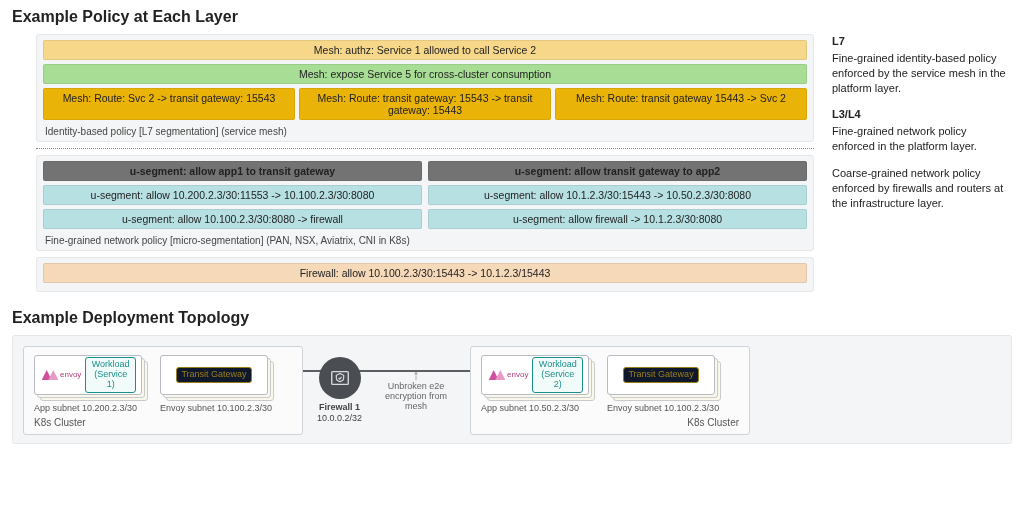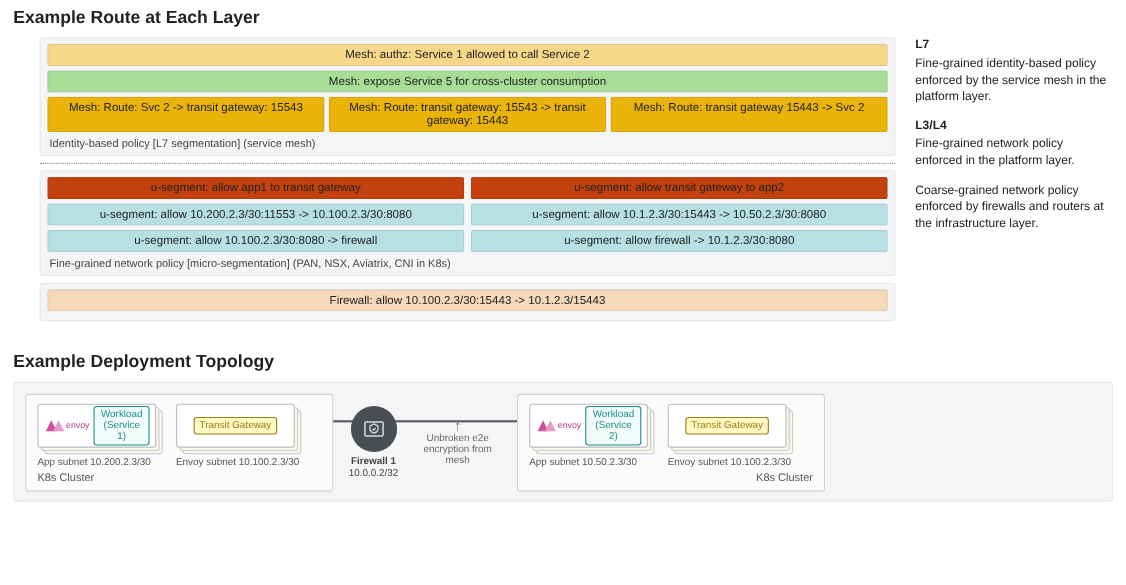--- a/index.html
+++ b/index.html
@@ -18,33 +18,33 @@
   .side-block { margin-bottom: 12px; }
   .side-block .side-title { font-weight: 700; margin-bottom: 2px; }
 
   .panel {
     background: #f4f5f6;
     border: 1px solid #e6e7e9;
     border-radius: 3px;
     padding: 5px 6px 4px 6px;
     margin-bottom: 6px;
   }
-  .panel:last-child { margin-bottom: 15px; }
+  .panel:last-child { margin-bottom: 3px; }
   .policy-line {
     text-align: center;
     padding: 3px 6px;
     border-radius: 2px;
     margin-bottom: 4px;
     font-size: 10.5px;
     border: 1px solid rgba(0,0,0,0.08);
   }
   .pl-yellow { background: #f7d88a; }
   .pl-green  { background: #a7dd95; }
   .pl-green2 { background: #eab308; }
-  .pl-blue   { background: #c2410c; }
+  .pl-blue   { background: #737373; font-weight: bold; }
   .pl-cyan   { background: #b7e0e3; }
   .pl-orange { background: #f6d9b8; }
   .panel-caption { font-size: 10px; color: #444; padding: 2px 0 0 2px; }
   .triple { display: flex; gap: 4px; }
   .triple .policy-line { flex: 1; margin-bottom: 4px; }
   .double { display: flex; gap: 6px; }
   .double .col { flex: 1; }
   .dashed-divider { border-top: 1.5px dotted #888; margin: 4px 0 6px 0; }
 
   
@@ -103,21 +103,21 @@
   }
   .card .svc {
     border: 1px solid;
     border-radius: 3px;
     padding: 2px 4px;
     font-size: 9px;
     line-height: 1.1;
     text-align: center;
   }
   .svc-teal { border-color: #2bb9b0; color: #1a8f88; background: #f0fbfa; }
-  .svc-yellow { border-color: #d8b93c; color: #9a7f17; background: #fef9c3; }
+  .svc-yellow { border-color: #d8b93c; color: #9a7f17; background: #0f172a; }
   .envoy-badge {
     display: flex; flex-direction: row; align-items: center;
     font-size: 8px; color: #b33b7a; line-height: 1;
   }
   .envoy-badge svg { width: 20px; height: 14px; }
   .subnet-label { font-size: 9px; color: #555; margin-top: 2px; }
 
   .firewall {
     display: flex; flex-direction: column; align-items: center;
     font-size: 9px; color: #444; line-height: 1.2;
@@ -148,21 +148,21 @@
     content:"";
     position:absolute; right:-1px; top:-5px;
     border-left: 8px solid #5b5e63;
     border-top: 4px solid transparent;
     border-bottom: 4px solid transparent;
   }
 </style>
 </head>
 <body>
 
-<h2>Example Route at Each Layer</h2>
+<h2>Example Policy at Each Layer</h2>
 
 <div class="row">
   <div class="main-col">
 
     <div class="panel">
       <div class="policy-line pl-yellow">Mesh: authz: Service 1 allowed to call Service 2</div>
       <div class="policy-line pl-green">Mesh: expose Service 5 for cross-cluster consumption</div>
       <div class="triple">
         <div class="policy-line pl-green2">Mesh: Route: Svc 2 -&gt; transit gateway: 15543</div>
         <div class="policy-line pl-green2">Mesh: Route: transit gateway: 15543 -&gt; transit gateway: 15443</div>

